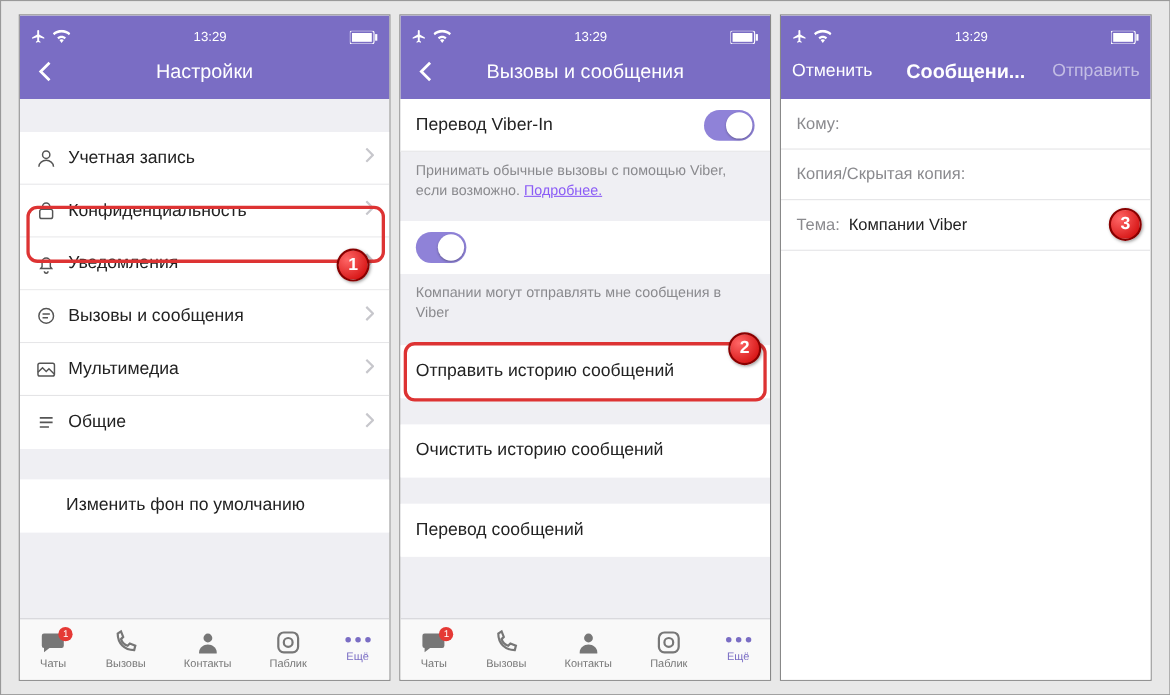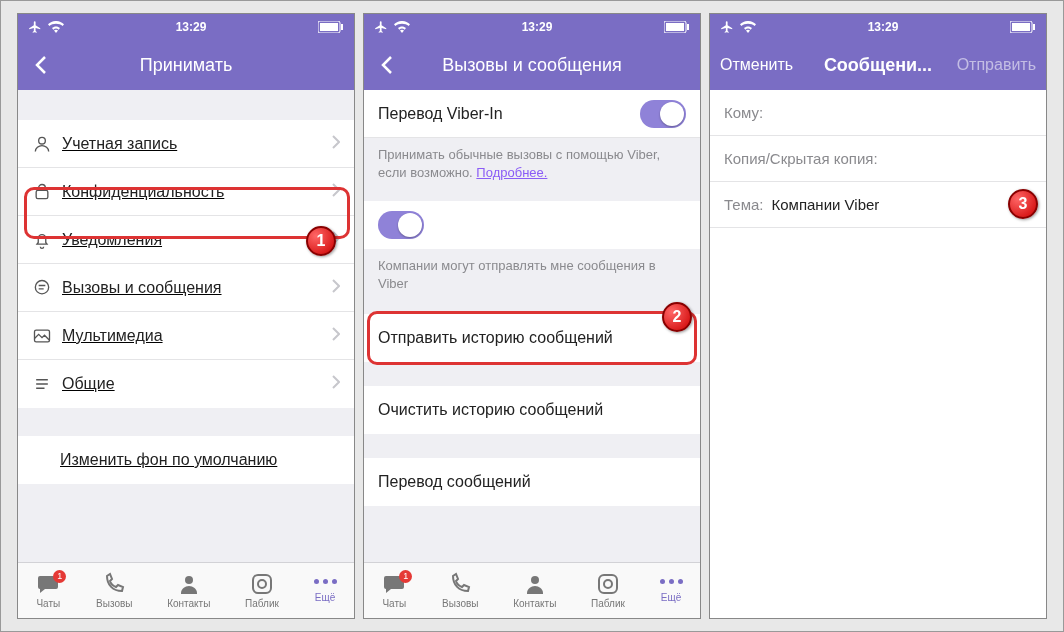--- a/index.html
+++ b/index.html
@@ -17,22 +17,22 @@
   .phone {
     width: 338px; height: 606px;
     background: #fff; border: 1px solid #888;
     position: relative; display: flex; flex-direction: column;
     overflow: hidden;
   }
 
   
   .statusbar {
     height: 26px; background: #7a6dc4; color: #fff;
-    display: flex; align-items: center; justify-content: space-between;
-    padding: 0 10px; font-size: 12px; font-weight: 700;
+    display: flex; align-items: flex-end; justify-content: space-between;
+    padding: 0 10px; font-size: 12px; font-weight: 400;
   }
   .statusbar .left, .statusbar .right { display: flex; align-items: center; gap: 6px; }
   .statusbar svg { display: block; }
 
   
   .header {
     height: 50px; background: #7a6dc4; color: #fff;
     display: flex; align-items: center; justify-content: center;
     position: relative; font-size: 18px; font-weight: 500;
   }
@@ -40,21 +40,21 @@
     position: absolute; left: 10px; top: 50%; transform: translateY(-50%);
     width: 26px; height: 26px; display:flex; align-items:center; justify-content:center;
   }
   .header .cancel { position:absolute; left:10px; font-size:16px; font-weight:400;text-align:center;}
   .header .send { position:absolute; right:10px; font-size:16px; color: rgba(255,255,255,0.55); font-weight:400;}
 
   
   .content { flex:1; overflow:auto; background:#efeff3; }
   .content.white { background:#fff; }
 
-  .group { margin-top: 28px; background:#fff;text-decoration:underline; }
+  .group { margin-top: 28px; background:#fff; }
   .group:first-child { margin-top: 30px; }
 
   .row {
     height: 48px; display:flex; align-items:center;
     padding: 0 14px; border-bottom: 1px solid #e4e4e6;
     background:#fff; position:relative; font-size: 16px; color:#222;
   }
   .row.noborder { border-bottom: none; }
   .row .icon { width: 30px; display:flex; align-items:center; justify-content:flex-start; }
   .row .label { flex:1; }
@@ -120,21 +120,21 @@
           </svg>
     </div>
   </div>
 
   <div class="header">
     <div class="back">
       <svg width="16" height="20" viewBox="0 0 12 20" fill="none" stroke="#fff" stroke-width="2.5">
             <path d="M10 2 L2 10 L10 18"></path>
           </svg>
     </div>
-    <span>Принимать</span>
+    <span>Настройки</span>
   </div>
 
   <div class="content">
     <div class="group">
       <div class="row">
         <div class="icon">
               <svg width="20" height="20" viewBox="0 0 24 24" fill="none" stroke="#555" stroke-width="1.6">
                 <circle cx="12" cy="8" r="4"></circle>
                 <path d="M4 21c0-4 4-7 8-7s8 3 8 7"></path>
               </svg>

